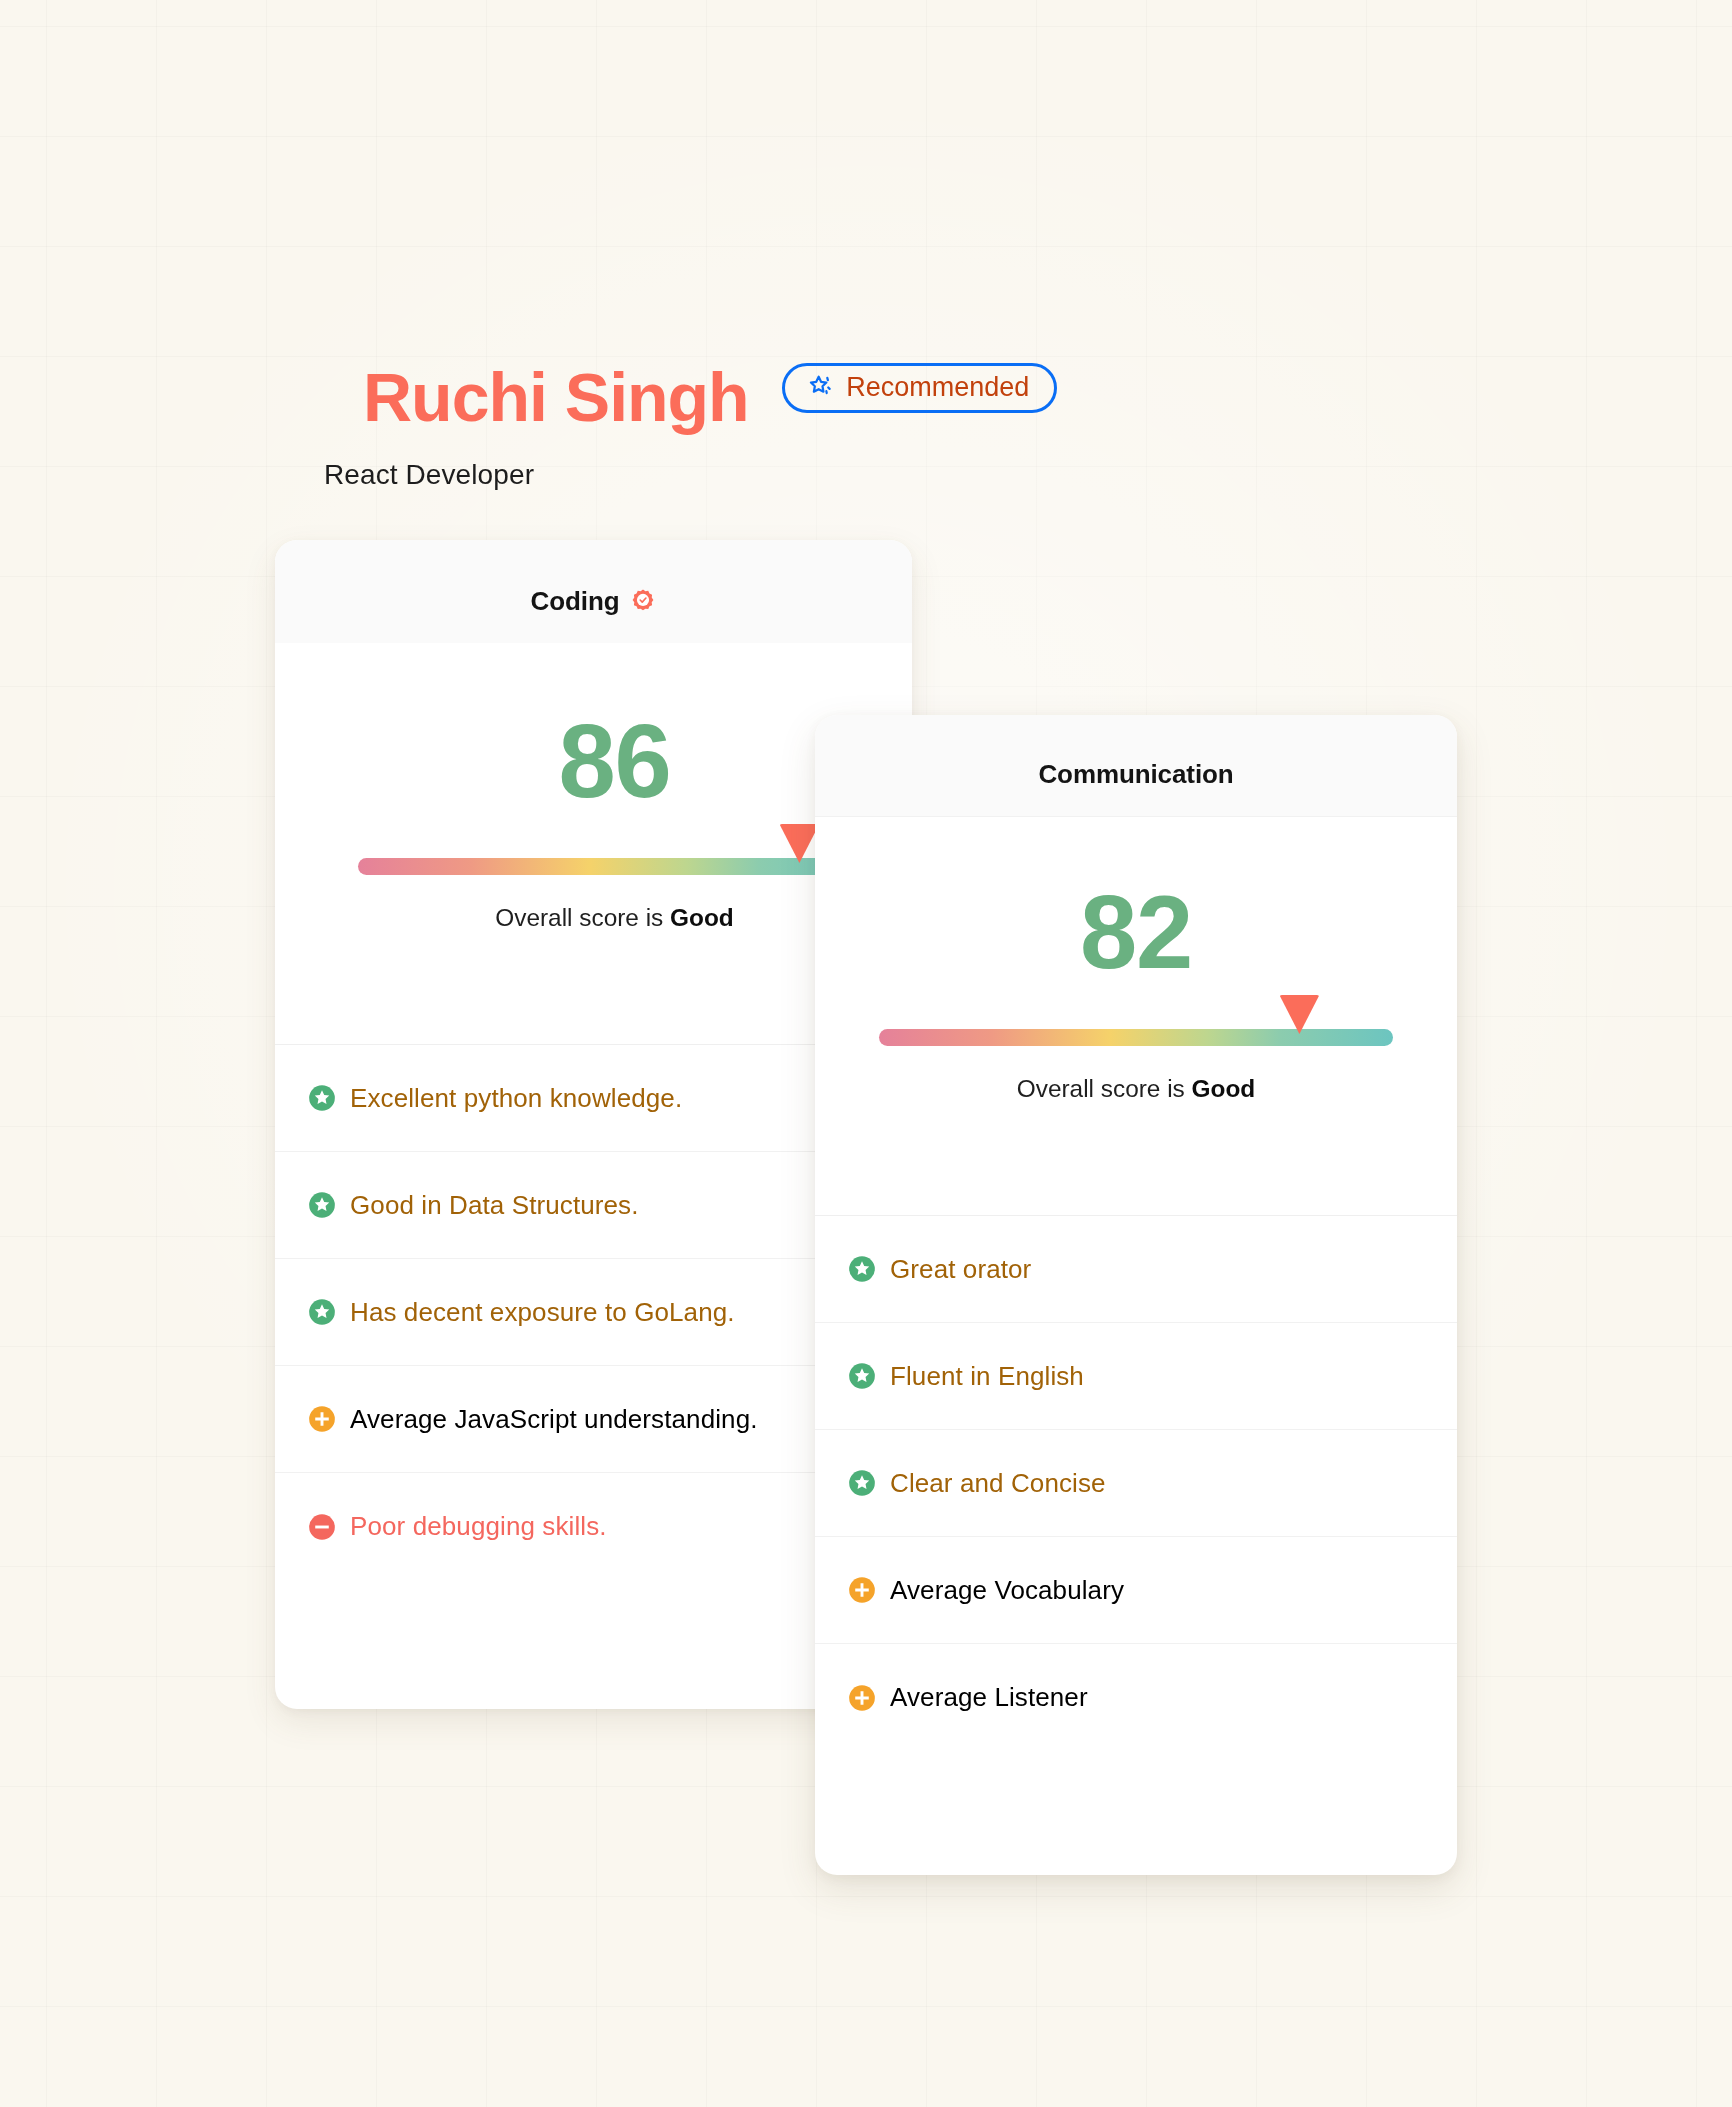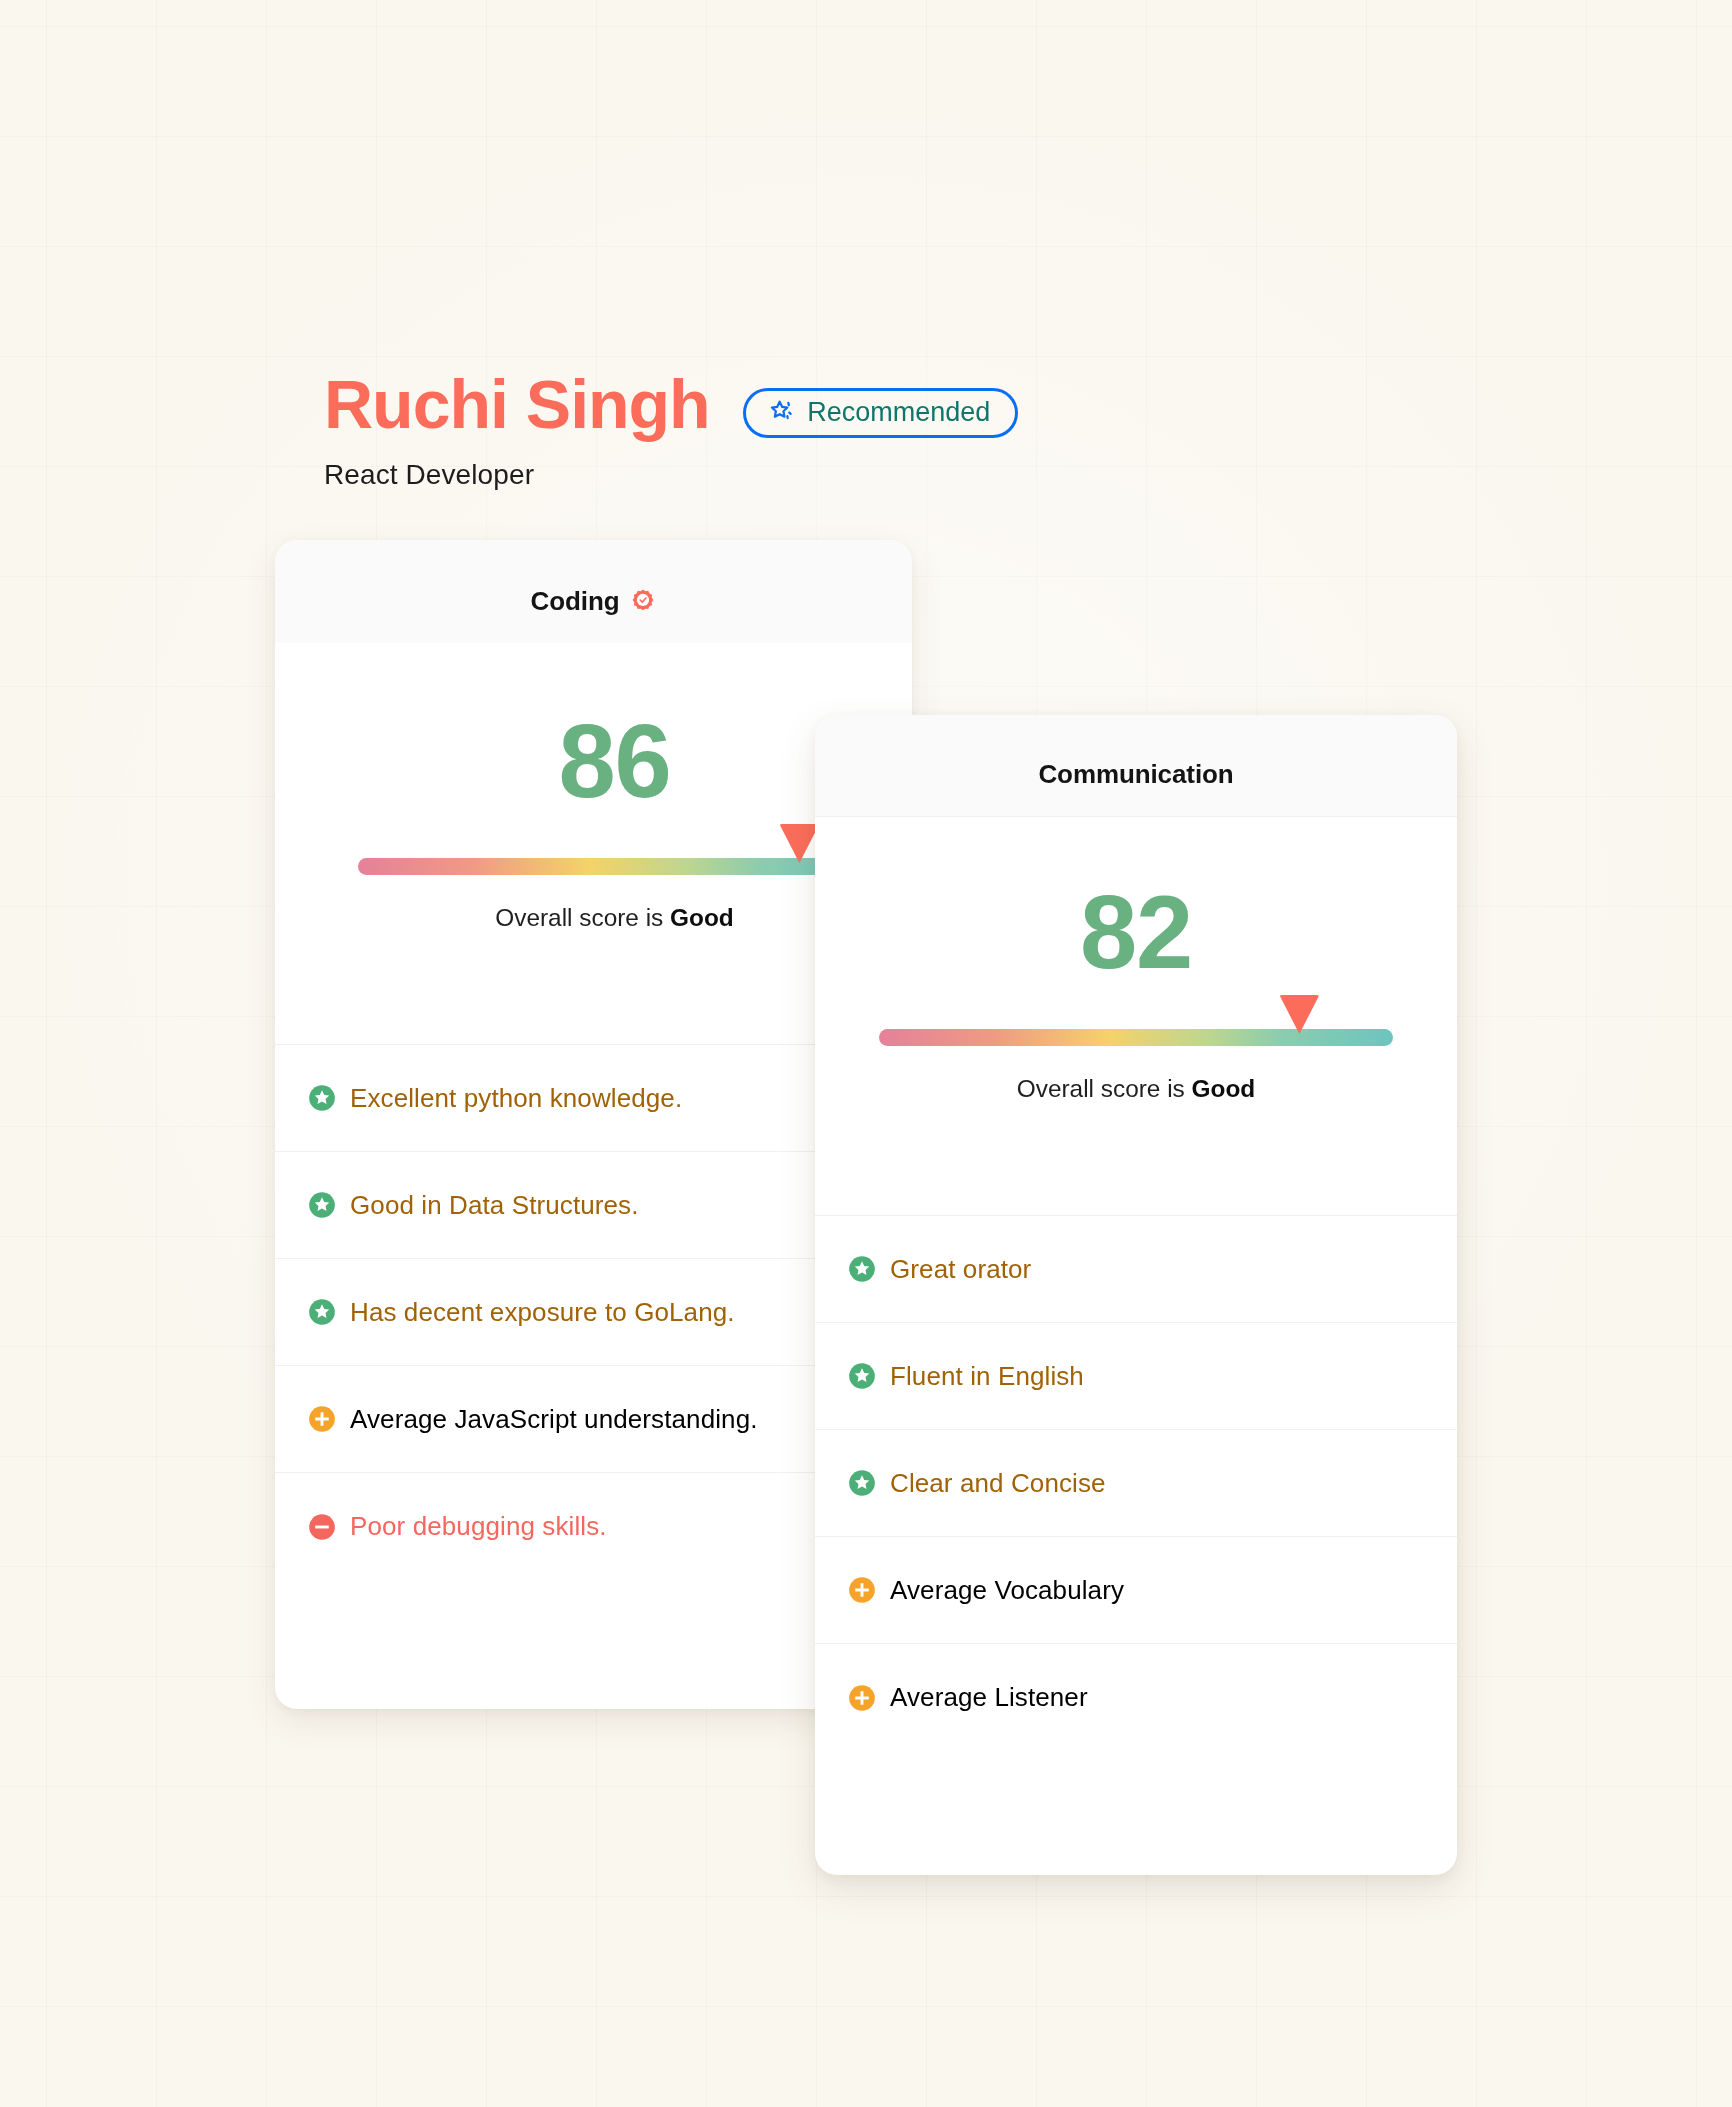--- a/index.html
+++ b/index.html
@@ -41,23 +41,24 @@
 
   
   #header-block {
     position: absolute;
     left: 324px;
     top: 363px;
     width: 899px;
   }
   #name-row {
     display: flex;
-    align-items: flex-end;
+    align-items: flex-start;
     gap: 33px;
     height: 75px;
+    margin-left: 39px;
   }
   #candidate-name {
     font-size: 68px;
     font-weight: 700;
     color: #fb6d5a;
     letter-spacing: -1px;
     line-height: 1;
     white-space: nowrap;
   }
   #recommended-badge {
@@ -66,21 +67,21 @@
     gap: 11.6px;
     border: 3.2px solid #0a6ef5;
     border-radius: 642px;
     padding: 10.3px 24.4px 11.6px 22px;
     background: transparent;
     box-sizing: border-box;
     height: 50px;
   }
   #recommended-badge .rec-label {
     font-size: 27px;
-    color: #0f766e;
+    color: #c2410c;
     font-weight: 400;
     line-height: 1;
     white-space: nowrap;
   }
   #role-title {
     margin-top: 20.6px;
     font-size: 28px;
     color: #1d1d1d;
     font-weight: 400;
     letter-spacing: 0.1px;

